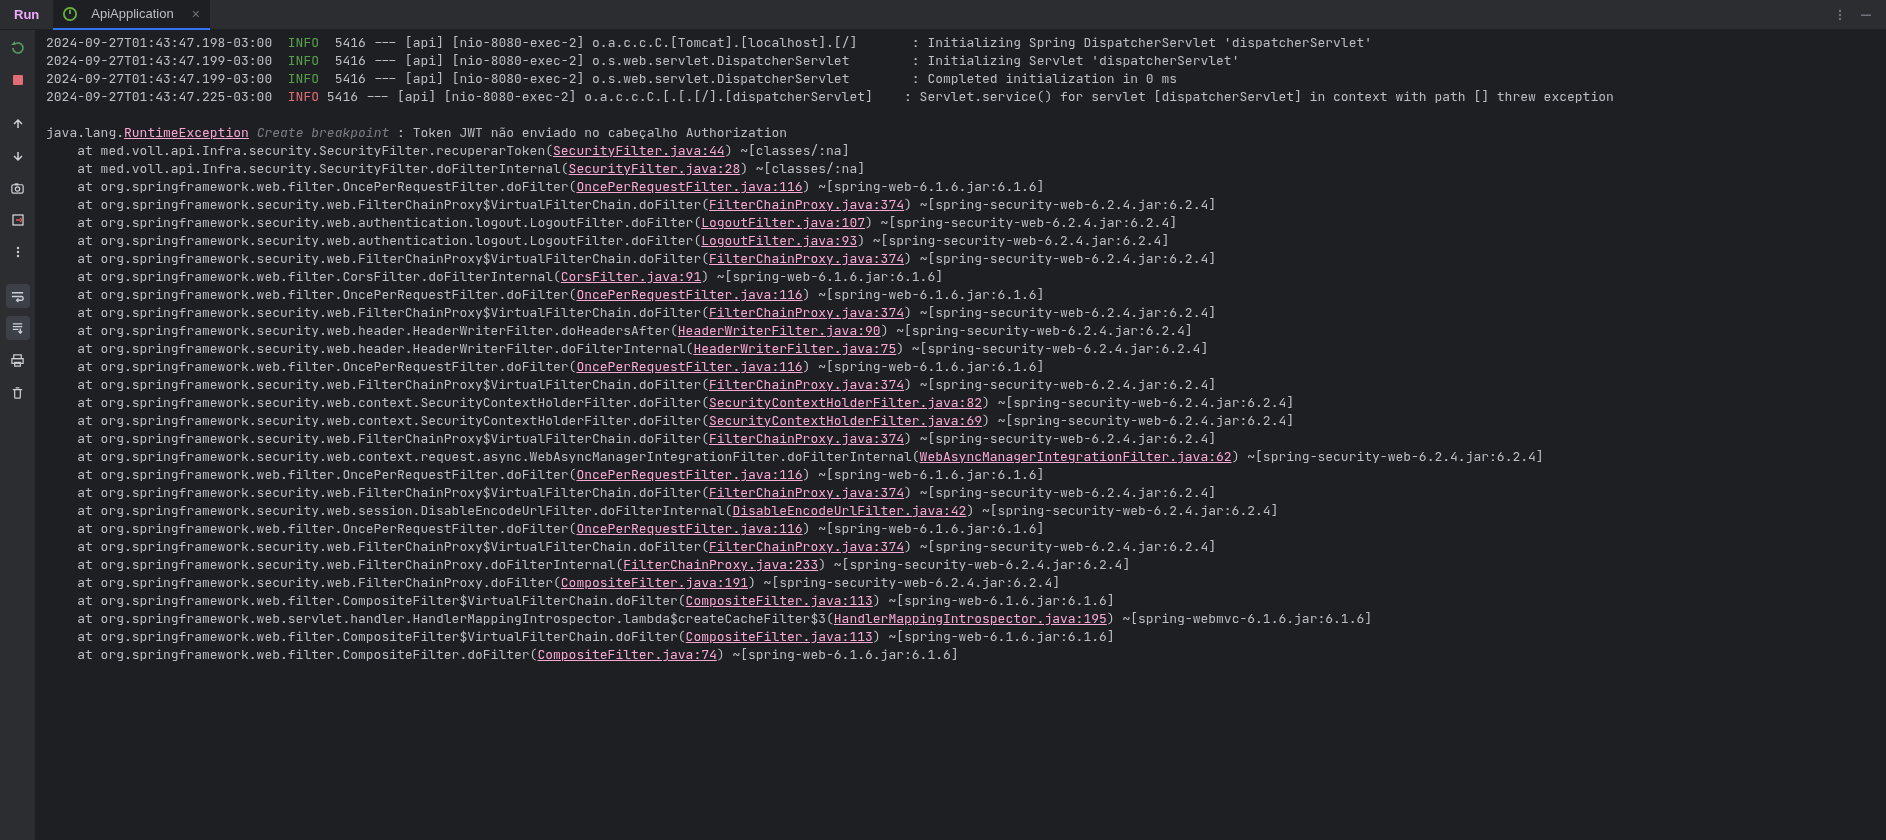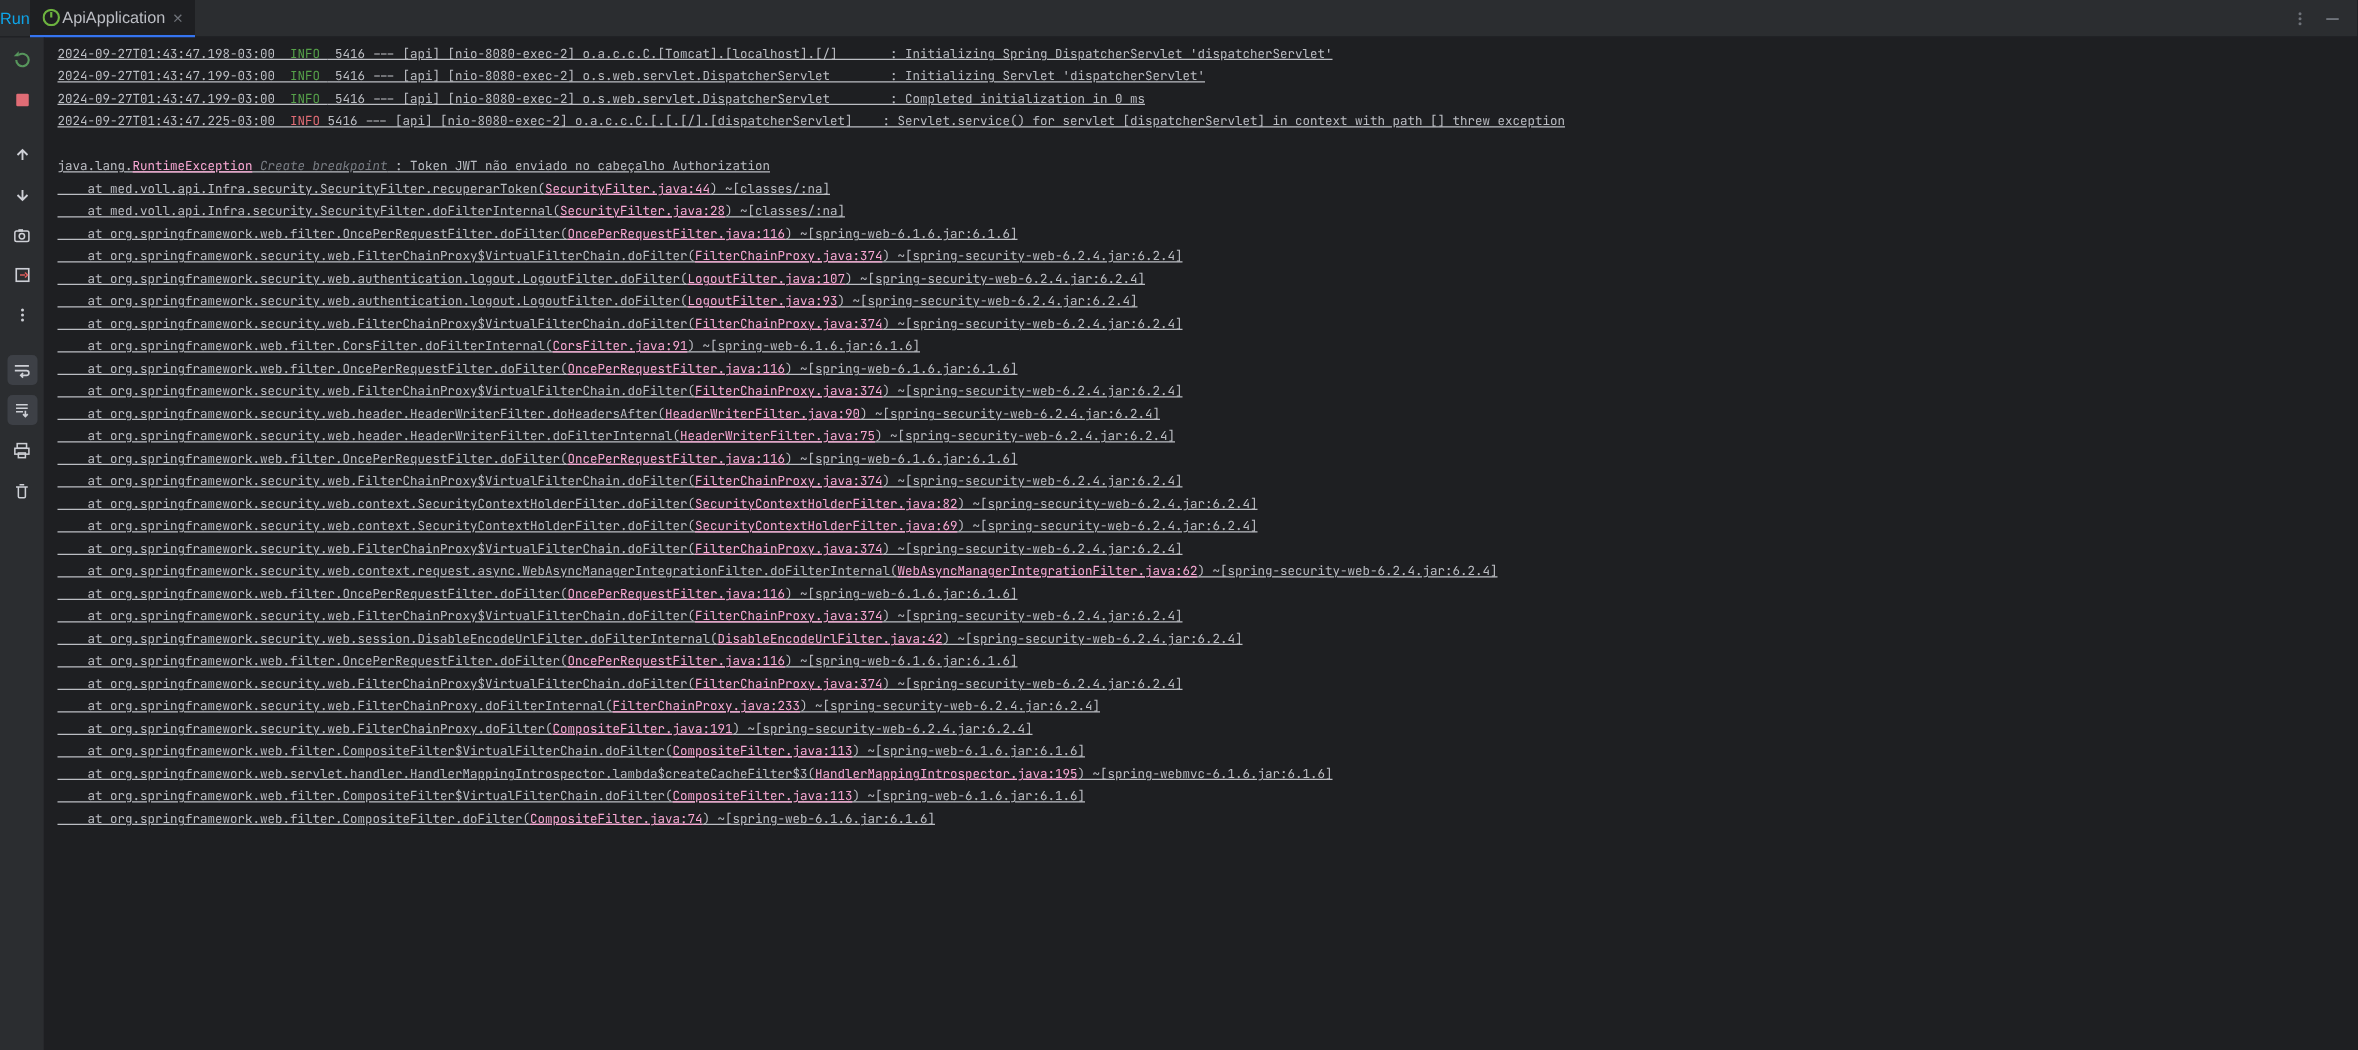--- a/index.html
+++ b/index.html
@@ -13,28 +13,28 @@
     overflow: hidden;
   }
   .tab-bar {
     display: flex;
     align-items: center;
     height: 30px;
     background: #2b2d30;
     border-bottom: 1px solid #1e1f22;
   }
   .run-label {
-    padding: 0 0;
-    font-weight: 400;
-    color: #0ea5e9;
+    padding: 0 14px;
+    font-weight: 700;
+    color: #f0abfc;
   }
   .tab {
     display: flex;
     align-items: center;
-    gap: 2px;
+    gap: 14px;
     height: 30px;
     padding: 0 10px;
     background: #1e1f22;
     border-bottom: 2px solid #3574f0;
   }
   .tab .app-icon {
     width: 14px; height: 14px;
     display: inline-flex;
   }
   .tab-close {
@@ -93,25 +93,24 @@
     overflow: auto;
     padding: 4px 8px 4px 10px;
   }
   
   .console-wrap::-webkit-scrollbar { width: 10px; }
   .console-wrap::-webkit-scrollbar-thumb { background: #4d5157; border-radius: 5px; }
   .console-wrap::-webkit-scrollbar-track { background: #2b2d30; }
 
   pre.console {
     font-family: "JetBrains Mono", Consolas, monospace;
-    font-size: 10px;
+    font-size: 13px;
     line-height: 18px;
     color: #bcbec4;
     white-space: pre;
-    text-decoration: underline;
   }
   .log-info { color: #56a14a; }
   .log-error { color: #e06c75; }
   .link { color: #f9a8d4; text-decoration: underline; cursor: pointer; }
   .breakpoint {
     color: #7a7e85;
     font-style: italic;
     cursor: pointer;
     margin-top: 15px;
   }

